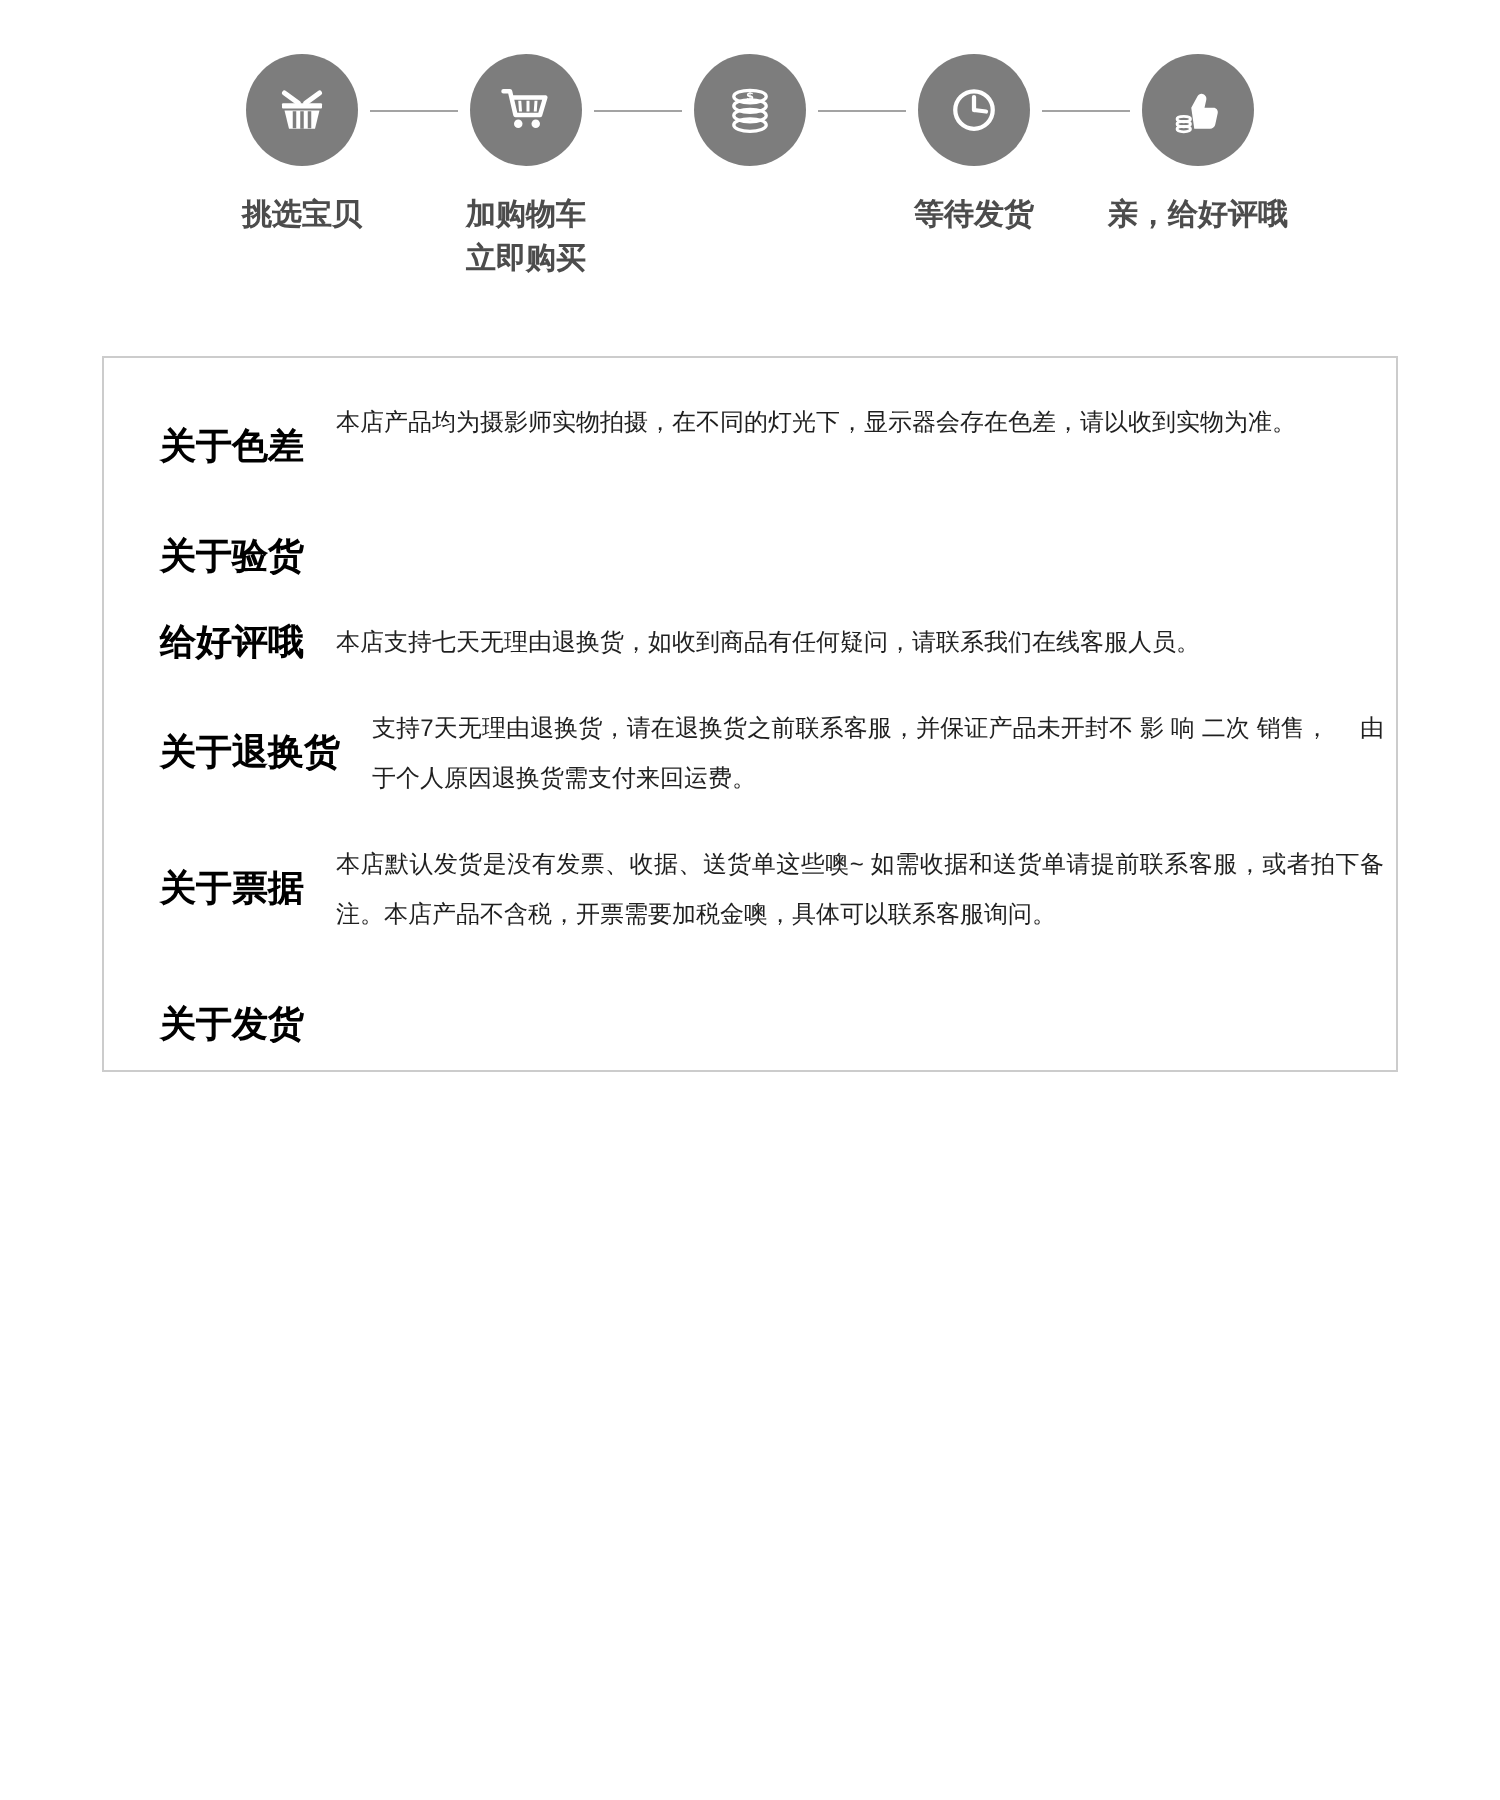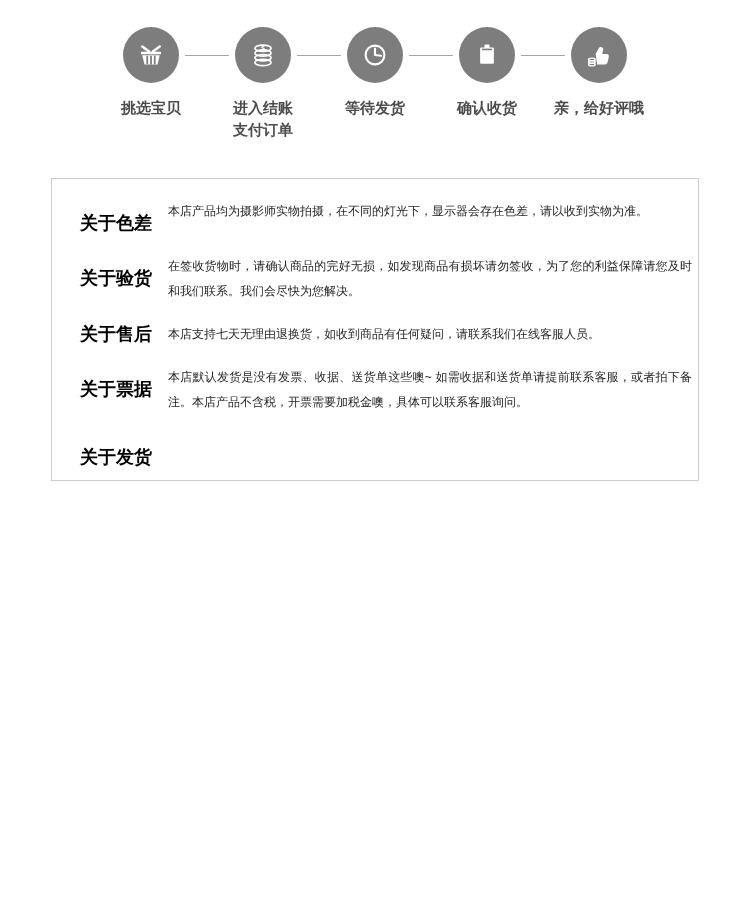--- a/index.html
+++ b/index.html
@@ -93,69 +93,66 @@
         </svg>
       </div>
       <div class="step-label">
         <span>挑选宝贝</span>
         <span></span>
       </div>
     </div>
 
     <div class="connector"></div>
 
+    <div class="step">
+      <div class="circle">
+        <svg width="30" height="30" viewBox="0 0 24 24">
+          <path d="M3 4.5 L5.6 4.5 L7.8 14 L17.6 14 L19.7 7 L6.2 7" fill="none" stroke="#fff" stroke-width="1.8" stroke-linejoin="round" stroke-linecap="round"></path>
+          <path d="M9.5 8.3 L9.8 12.6 M12.8 8.3 L12.8 12.6 M16 8.3 L15.7 12.6" stroke="#fff" stroke-width="1.2" fill="none"></path>
+          <circle cx="8.9" cy="17.5" r="1.7" fill="#fff"></circle>
+          <circle cx="15.9" cy="17.5" r="1.7" fill="#fff"></circle>
+        </svg>
+      </div>
+      <div class="step-label">
+        <span>加购物车</span>
+        <span>立即购买</span>
+      </div>
+    </div>
 
     <div class="connector"></div>
 
     <div class="step">
       <div class="circle">
         <svg width="30" height="30" viewBox="0 0 24 24">
           <ellipse cx="12" cy="18" rx="6.5" ry="2.5" fill="none" stroke="#fff" stroke-width="1.3"></ellipse>
           <ellipse cx="12" cy="14.2" rx="6.5" ry="2.5" fill="none" stroke="#fff" stroke-width="1.3"></ellipse>
           <ellipse cx="12" cy="10.4" rx="6.5" ry="2.5" fill="none" stroke="#fff" stroke-width="1.3"></ellipse>
           <ellipse cx="12" cy="6.6" rx="6.5" ry="2.5" fill="none" stroke="#fff" stroke-width="1.3"></ellipse>
           <text x="12" y="8.1" font-size="4.6" text-anchor="middle" fill="#fff" font-family="DejaVu Sans, sans-serif" font-weight="bold">$</text>
         </svg>
       </div>
-      <div class="step-label">
-        <span>进入结账</span>
-        <span>支付订单</span>
-      </div>
     </div>
 
     <div class="connector"></div>
 
     <div class="step">
       <div class="circle">
         <svg width="30" height="30" viewBox="0 0 24 24">
           <circle cx="12" cy="12" r="7.5" fill="none" stroke="#fff" stroke-width="1.7"></circle>
           <path d="M12 12 L12 6.8 M12 12 L16.8 12.6" stroke="#fff" stroke-width="1.7" stroke-linecap="round" fill="none"></path>
         </svg>
       </div>
       <div class="step-label">
         <span>等待发货</span>
         <span></span>
       </div>
     </div>
 
     <div class="connector"></div>
 
-    <div class="step">
-      <div class="circle">
-        <svg width="30" height="30" viewBox="0 0 24 24">
-          <rect x="6.5" y="6" width="11" height="13" rx="0.8" fill="#fff"></rect>
-          <rect x="10" y="3.5" width="4" height="3.5" rx="0.5" fill="#fff"></rect>
-          <rect x="8" y="6.9" width="8" height="1.3" fill="#7d7d7d"></rect>
-        </svg>
-      </div>
-      <div class="step-label">
-        <span>确认收货</span>
-        <span></span>
-      </div>
-    </div>
 
     <div class="connector"></div>
 
     <div class="step">
       <div class="circle">
         <svg width="30" height="30" viewBox="0 0 24 24">
           <path d="M10.5 19.5 L16.8 19.5 C17.8 19.5 18.7 18.8 18.9 17.8 L19.9 13.2 C20.1 12.1 19.3 11.1 18.2 11.1 L14.6 11.1 L15.3 8 C15.6 6.9 14.9 5.8 13.8 5.6 C13 5.4 12.2 5.8 11.8 6.5 L9.3 11.1 L10.5 19.5 Z" fill="#fff"></path>
           <ellipse cx="6.3" cy="15.6" rx="2.7" ry="1.1" fill="none" stroke="#fff" stroke-width="1.1"></ellipse>
           <ellipse cx="6.3" cy="17.6" rx="2.7" ry="1.1" fill="none" stroke="#fff" stroke-width="1.1"></ellipse>
           <ellipse cx="6.3" cy="19.6" rx="2.7" ry="1.1" fill="none" stroke="#fff" stroke-width="1.1"></ellipse>
@@ -171,28 +168,31 @@
 
   <div class="notice-box">
 
     <div class="section">
       <div class="section-title">关于色差</div>
       <div class="section-body">本店产品均为摄影师实物拍摄，在不同的灯光下，显示器会存在色差，请以收到实物为准。</div>
     </div>
 
     <div class="section">
       <div class="section-title">关于验货</div>
-      <div class="section-body">在签收货物时，请确认商品的完好无损，如发现商品有损坏请勿签收，为了您的利益保障请您及时和我们联系。我们会尽快为您解决。</div>
     </div>
 
     <div class="section single">
-      <div class="section-title">关于售后</div>
+      <div class="section-title">给好评哦</div>
       <div class="section-body">本店支持七天无理由退换货，如收到商品有任何疑问，请联系我们在线客服人员。</div>
     </div>
 
+    <div class="section">
+      <div class="section-title">关于退换货</div>
+      <div class="section-body">支持7天无理由退换货，请在退换货之前联系客服，并保证产品未开封不 影 响 二次 销售，　 由于个人原因退换货需支付来回运费。</div>
+    </div>
 
     <div class="section">
       <div class="section-title">关于票据</div>
       <div class="section-body">本店默认发货是没有发票、收据、送货单这些噢~ 如需收据和送货单请提前联系客服，或者拍下备注。本店产品不含税，开票需要加税金噢，具体可以联系客服询问。</div>
     </div>
 
     <div class="section">
       <div class="section-title">关于发货</div>
     </div>
 

